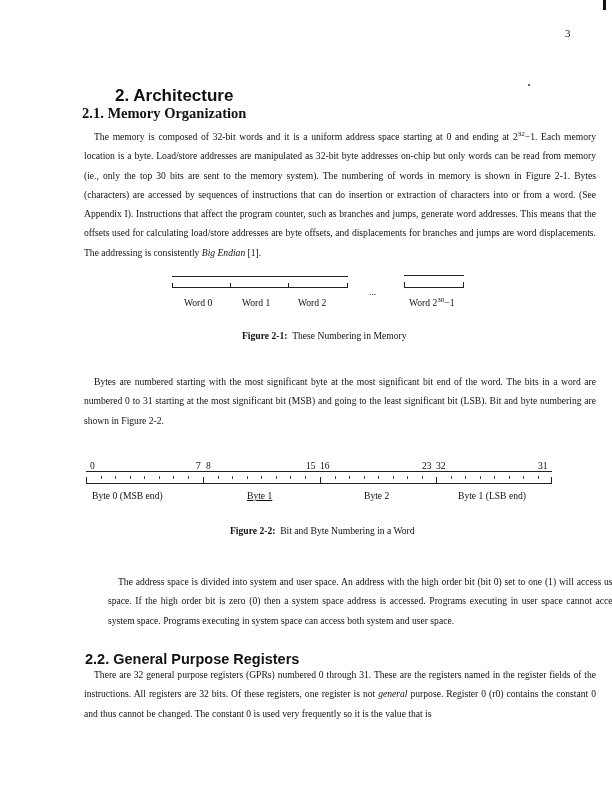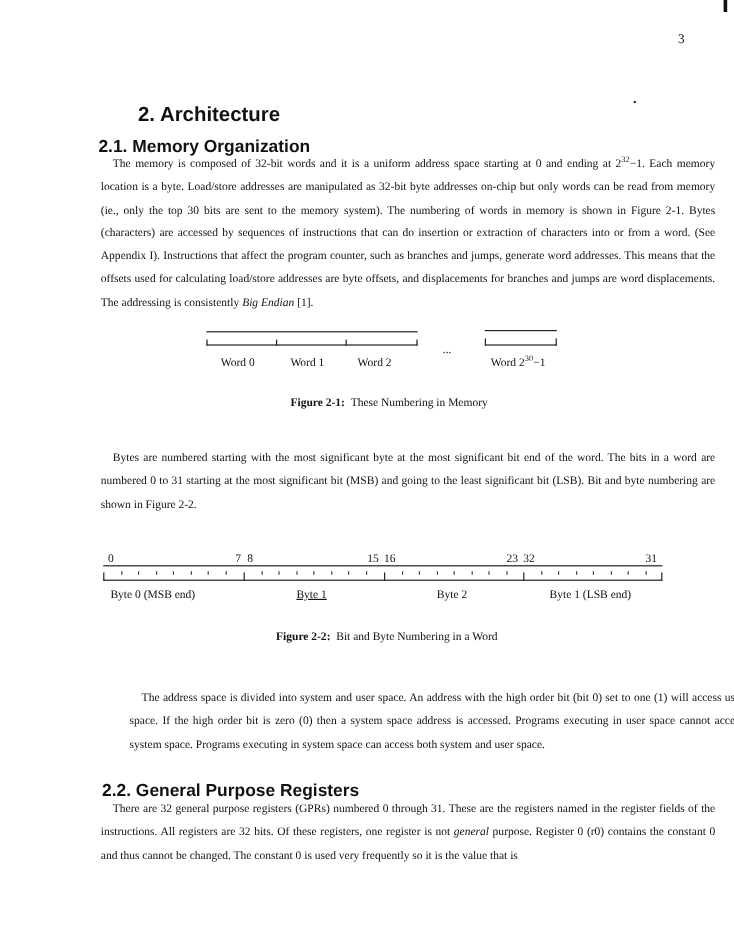--- a/index.html
+++ b/index.html
@@ -21,21 +21,21 @@
 </style>
 </head>
 <body>
 
 <div class="scanmark"></div>
 <div class="pagenum">3</div>
 <div class="dot"></div>
 
 <h1>2. Architecture</h1>
 
-<h2 style="left:82px;top:115px;">2.1. Memory Organization</h2>
+<h2 style="left:82px;top:105px;font-family:Liberation Serif, serif;">2.1. Memory Organization</h2>
 
 <div class="para" style="top:127px;">
   <p><span>The memory is composed of 32-bit words and it is a uniform address space starting at 0 and ending at 2</span><sup>32</sup><span>−1.  Each memory location is a byte.  Load/store addresses are manipulated as 32-bit byte addresses on-chip but only words can be read from memory (ie., only the top 30 bits are sent to the memory system).  The numbering of words in memory is shown in Figure 2-1.  Bytes (characters) are accessed by sequences of instructions that can do insertion or extraction of characters into or from a word.  (See Appendix I).  Instructions that affect the program counter, such as branches and jumps, generate word addresses.  This means that the offsets used for calculating load/store addresses are byte offsets, and displacements for branches and jumps are word displacements.  The addressing is consistently </span><i>Big Endian</i><span> [1].</span></p>
 </div>
 
 <div>
   <div class="hline" style="left:172px;top:276px;width:176px;"></div>
   <div class="hline" style="left:172px;top:287px;width:176px;"></div>
   <div class="vline" style="left:172px;top:283px;height:5px;"></div>
   <div class="vline" style="left:230px;top:283px;height:5px;"></div>

